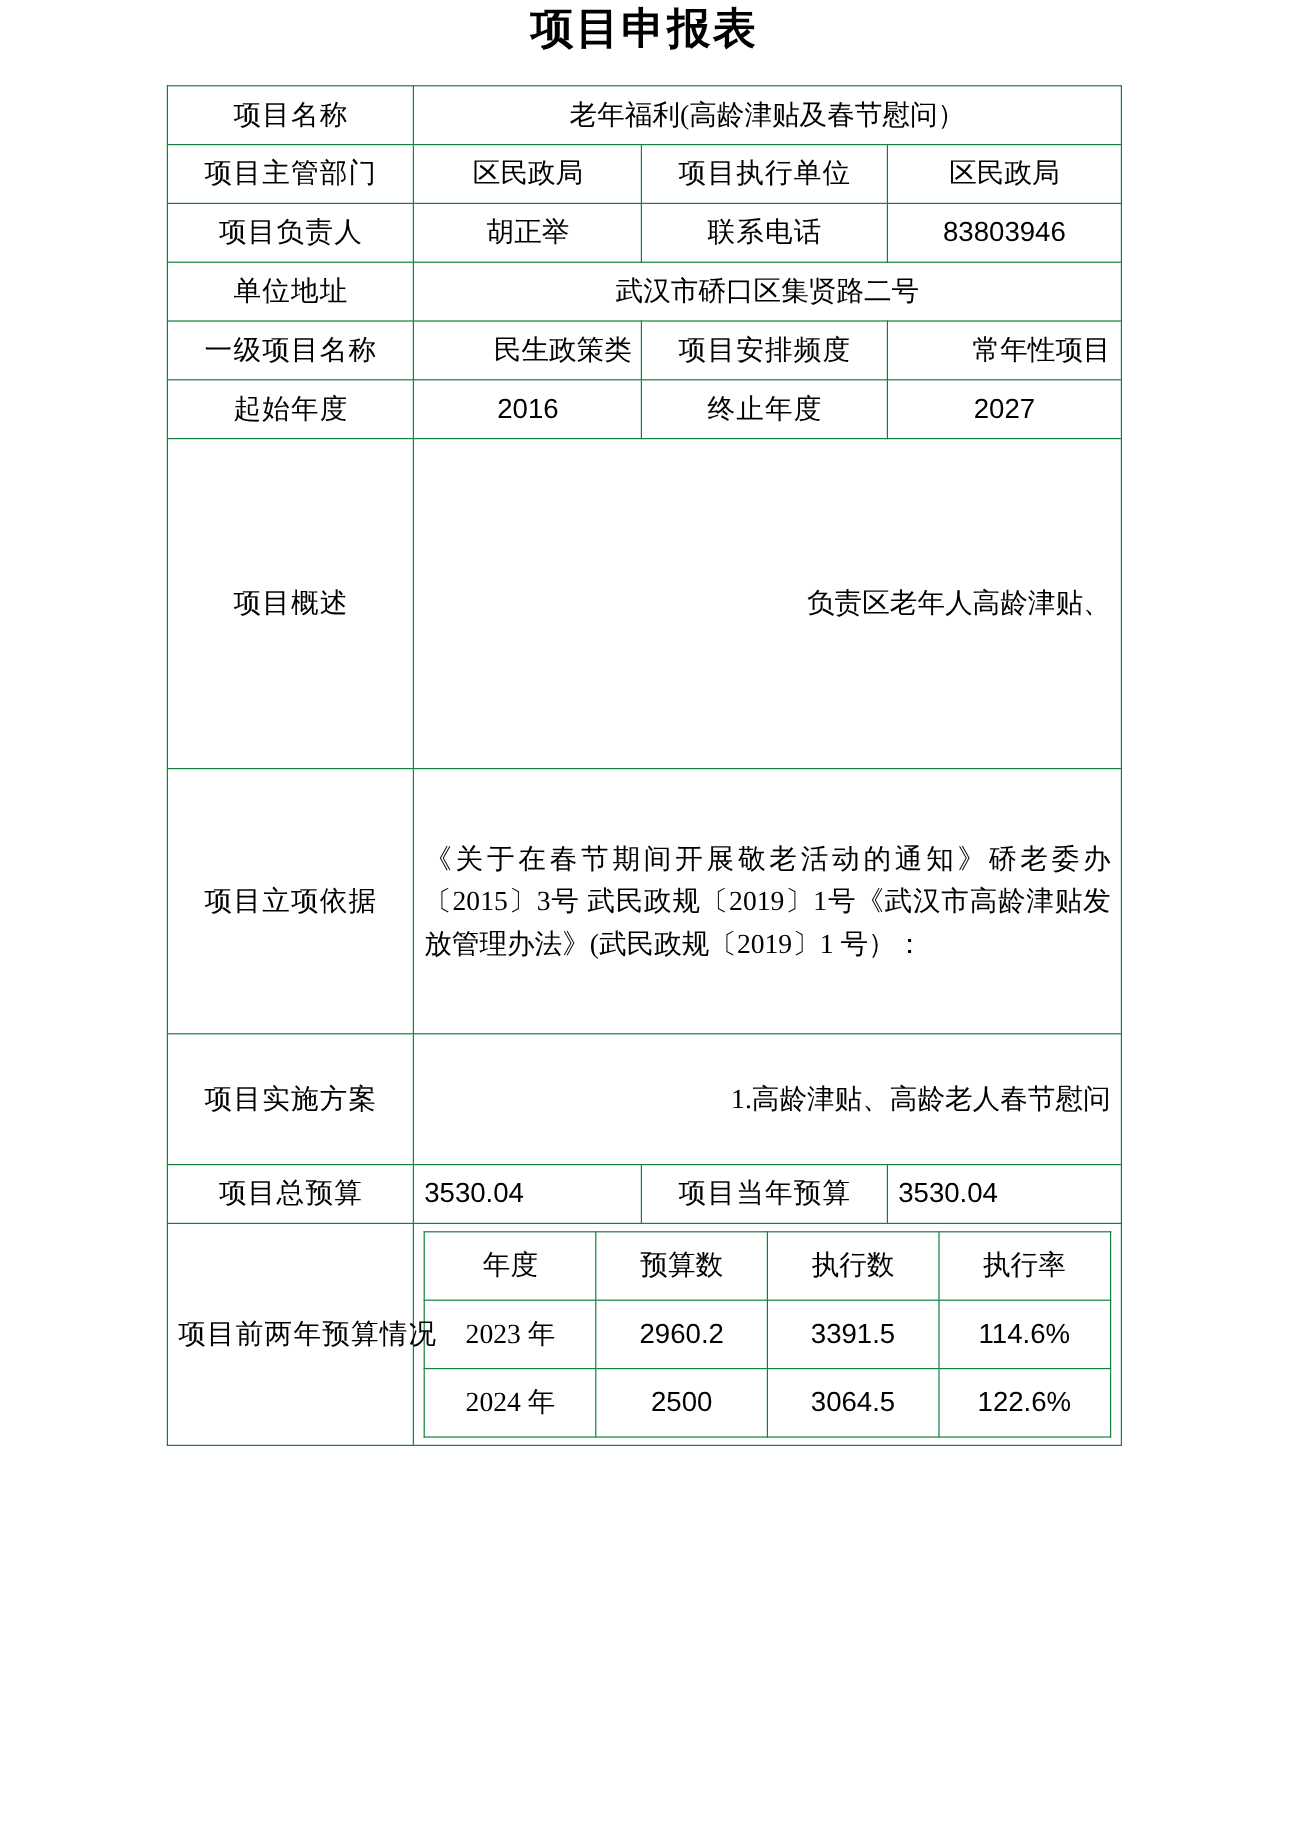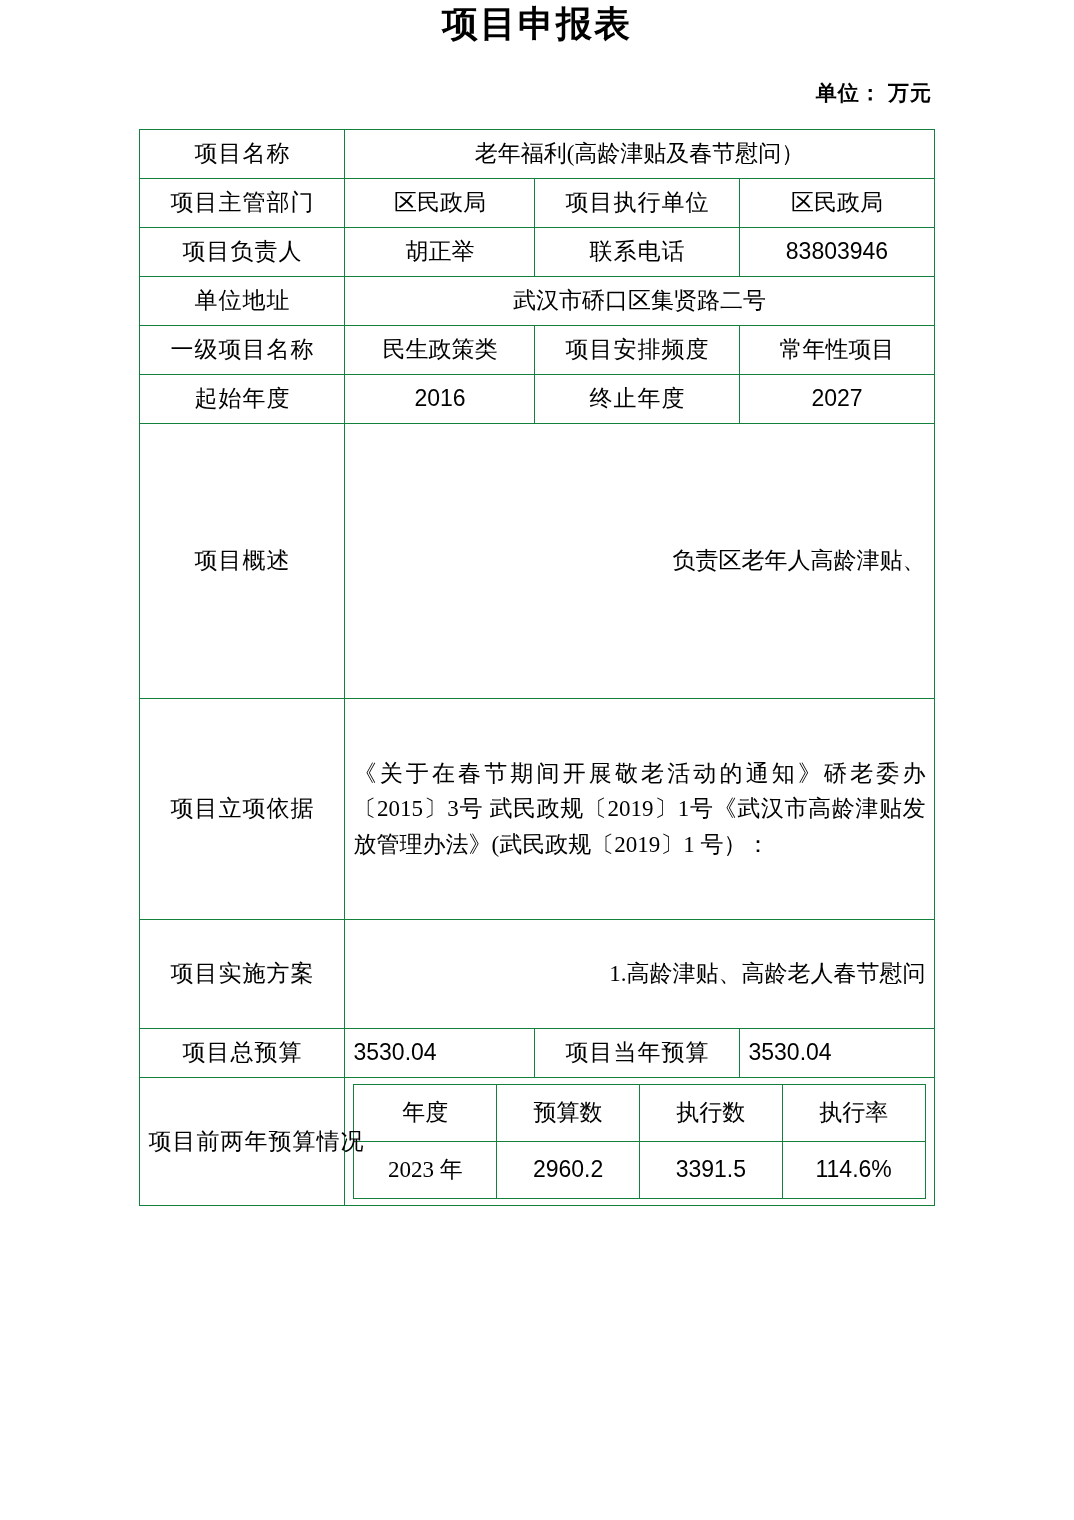--- a/index.html
+++ b/index.html
@@ -51,21 +51,21 @@
   }
   td.lbl {
     text-align: center;
     letter-spacing: 1px;
     white-space: nowrap;
   }
   td.ctr {
     text-align: center;
   }
   td.val-left {
-    text-align: center;
+    text-align: right;
   }
   td.val-right {
     text-align: left;
     padding-right: 10px;
   }
   .h-row td {
     height: 36px;
   }
   .tall-overview td {
     height: 262px;
@@ -118,21 +118,20 @@
     vertical-align: middle;
   }
 </style>
 </head>
 <body>
 
 <div class="page">
 
   <div class="doc-title">项目申报表</div>
 
-  <div class="unit-line">单位： 万元</div>
 
   <table class="form">
     <colgroup>
       <col style="width:205px">
       <col style="width:190px">
       <col style="width:205px">
       <col style="width:194px">
     </colgroup>
 
     <tbody>
@@ -206,20 +205,26 @@
             <td>预算数</td>
             <td>执行数</td>
             <td>执行率</td>
           </tr>
           <tr>
             <td>2023 年</td>
             <td class="sans">2960.2</td>
             <td class="sans">3391.5</td>
             <td class="sans">114.6%</td>
           </tr>
+          <tr>
+            <td>2024 年</td>
+            <td class="sans">2500</td>
+            <td class="sans">3064.5</td>
+            <td class="sans">122.6%</td>
+          </tr>
         </tbody>
             </table>
       </td>
     </tr>
 
   </tbody>
     </table>
 </div>
 
 </body></html>

